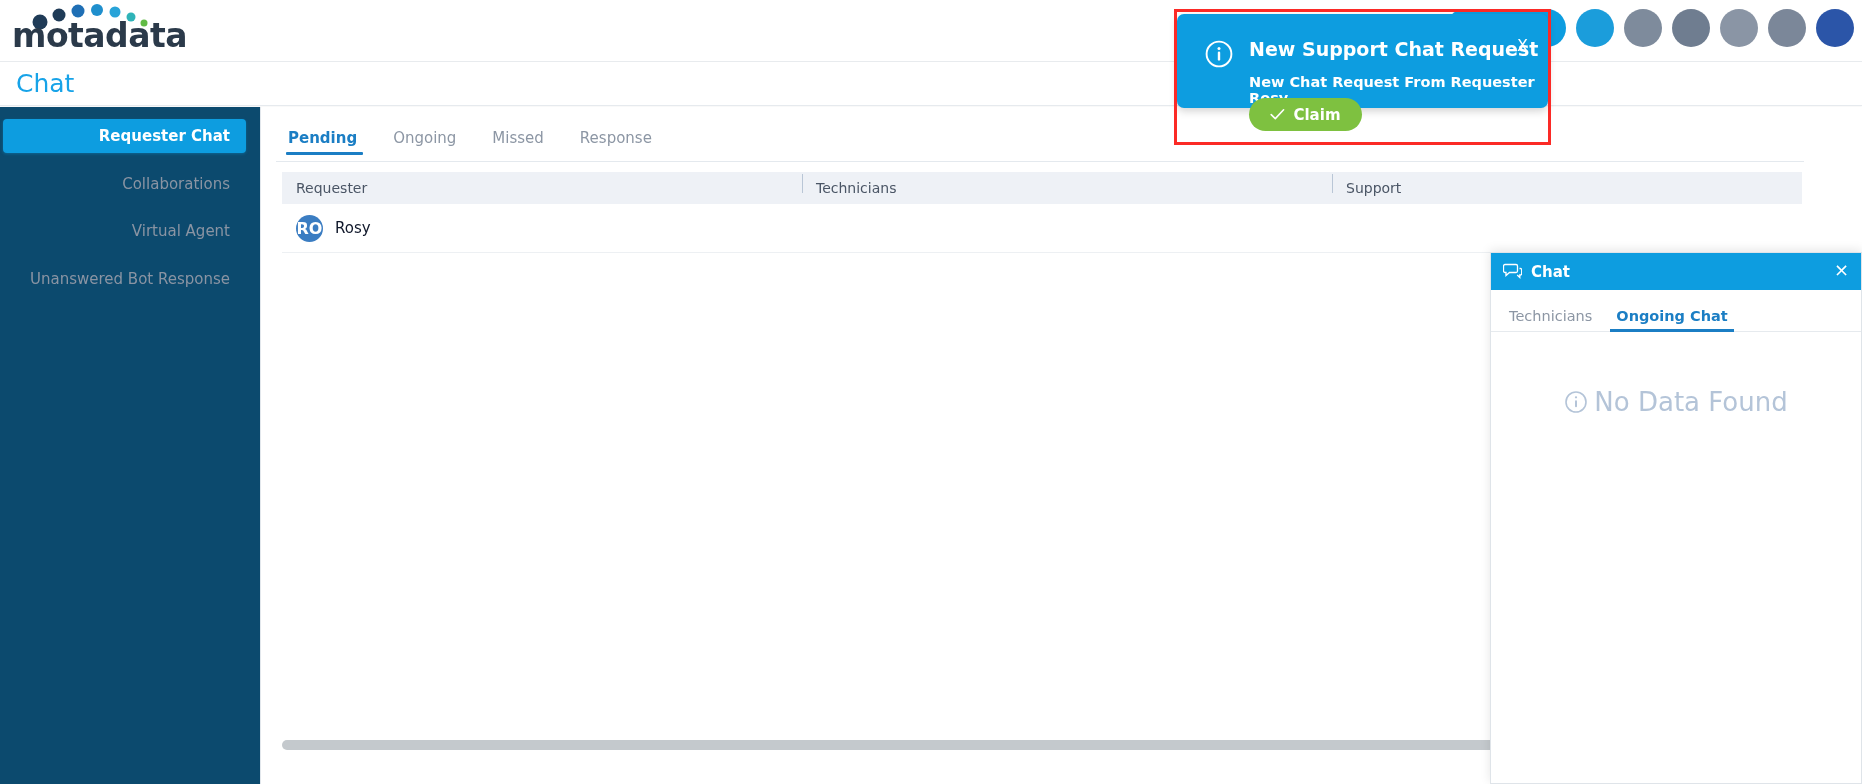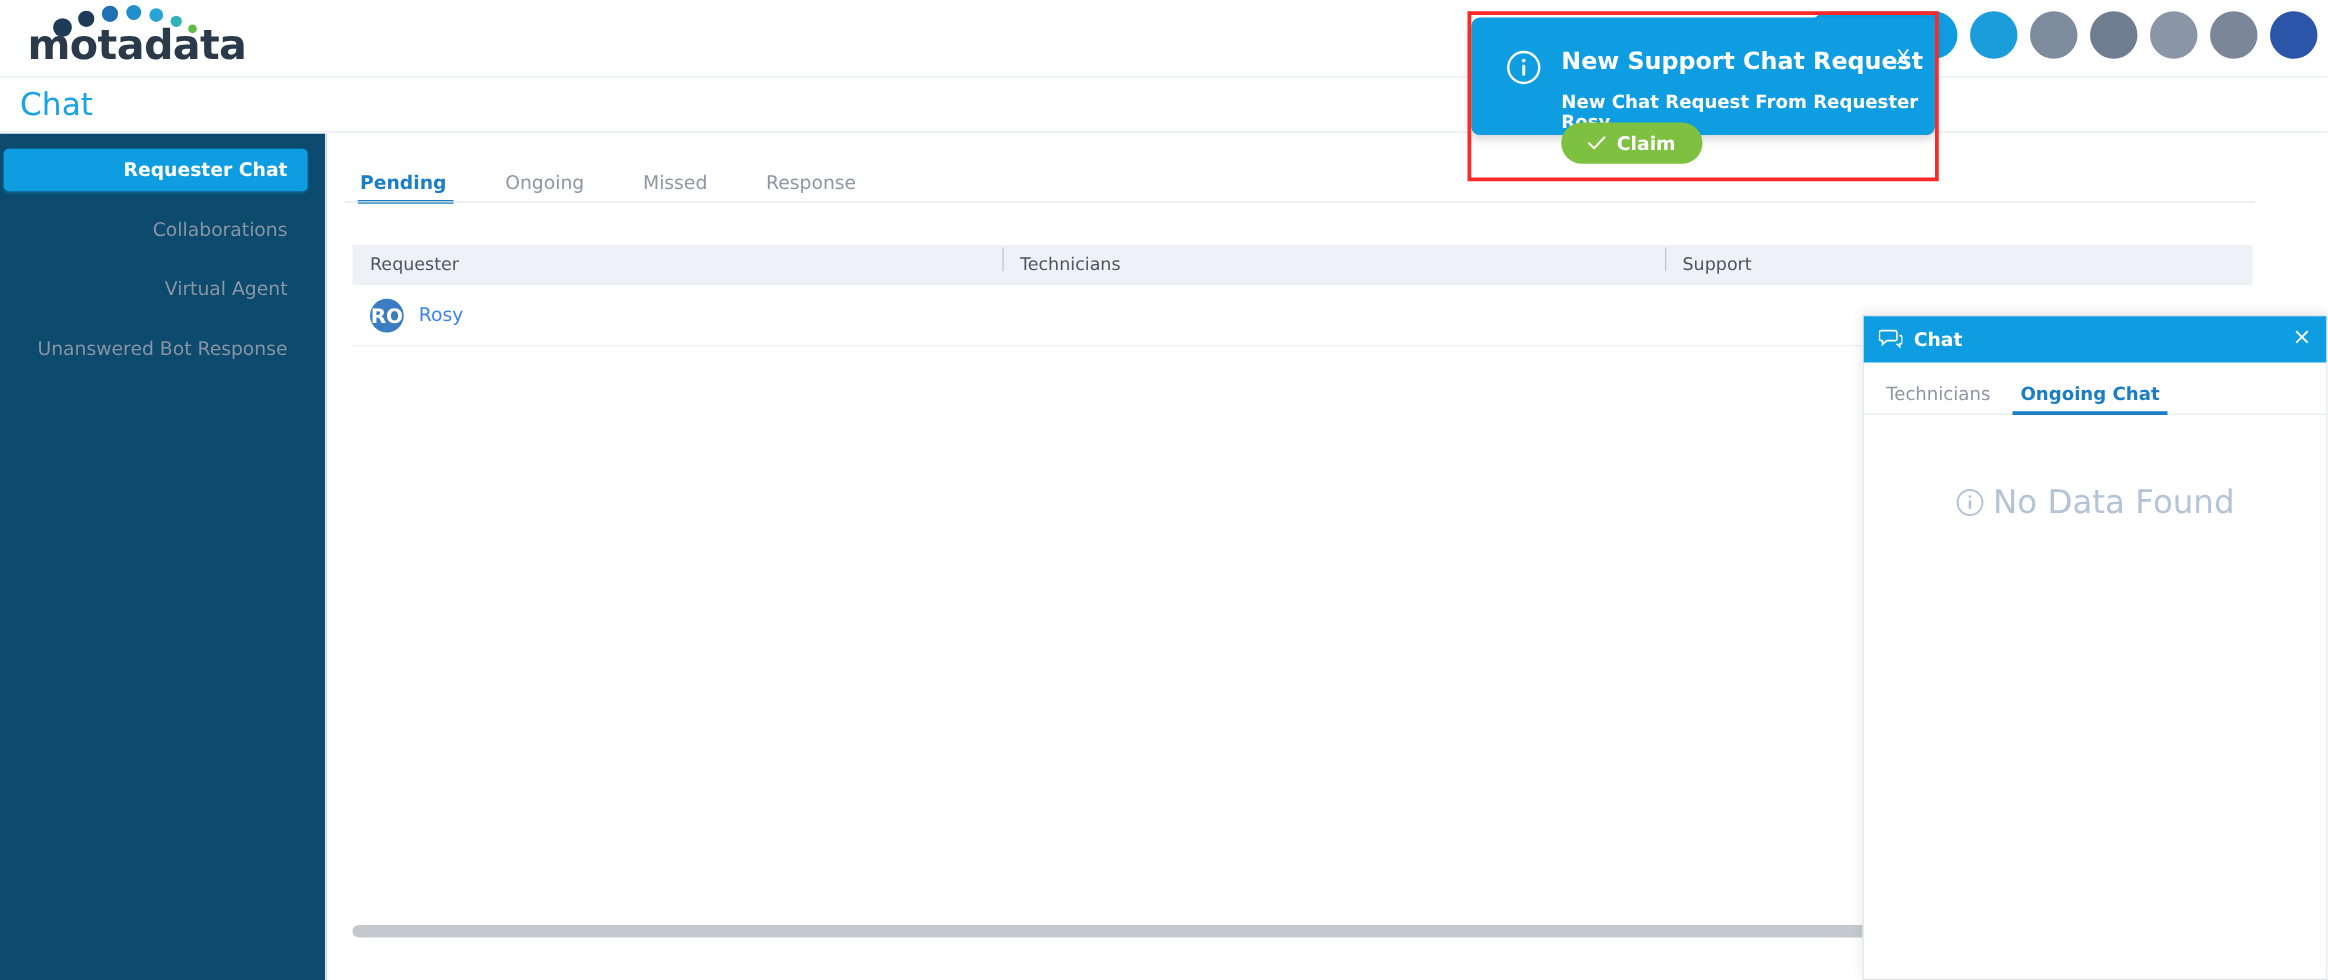--- a/index.html
+++ b/index.html
@@ -15,21 +15,21 @@
   #app { position: relative; width: 1862px; height: 784px; background: #fff; }
 
   
   .topbar {
     position: absolute; left: 0; top: 0; width: 1862px; height: 62px;
     background: #ffffff;
     border-bottom: 1px solid #e8ebee;
     z-index: 5;
   }
   .logo-wrap {
-    position: absolute; left: 14px; top: 4px;
+    position: absolute; left: 4px; top: 4px;
     width: 180px; height: 50px;
   }
   .logo-dots { position: absolute; left: 0; top: 0; width: 180px; height: 26px; }
   .logo-word {
     position: absolute; left: 8px; top: 12px;
     font-size: 33px; font-weight: 700; letter-spacing: -0.5px;
     color: #2b3a4a;
     font-family: "DejaVu Sans", sans-serif;
   }
 
@@ -87,43 +87,43 @@
     background: #0d9de0; color: #ffffff; font-weight: 600;
     box-shadow: 0 1px 3px rgba(13,157,224,0.35);
   }
 
   
   .content {
     position: absolute; left: 262px; top: 107px;
     width: 1600px; height: 677px; background: #fff;
   }
   .tabs {
-    position: absolute; left: 14px; top: 32px;
-    display: flex; align-items: flex-start; gap: 15px;
+    position: absolute; left: 14px; top: 18px;
+    display: flex; align-items: center; gap: 4px;
     height: 36px;
   }
   .tab {
     font-size: 15px; color: #8c96a4; padding: 0 16px 9px 16px;
     cursor: pointer; position: relative; line-height: 1;
     font-family: "DejaVu Sans", sans-serif;
   }
   .tab:first-child { padding-left: 12px; }
   .tab.active { color: #1b7ec4; font-weight: 600; }
   .tab.active::after {
     content: ""; position: absolute; left: 10px; right: 10px; bottom: 0;
     height: 3px; background: #1b7ec4; border-radius: 1px;
   }
   .tabs-underline {
     position: absolute; left: 14px; top: 54px; width: 1528px; height: 1px;
     background: #e4e9ee;
   }
 
   
   .table-wrap {
-    position: absolute; left: 20px; top: 65px; width: 1520px; margin-top: 24px;
+    position: absolute; left: 20px; top: 65px; width: 1520px;
   }
   .thead {
     display: flex; height: 32px; background: #eef1f6;
     align-items: center;
   }
   .th {
     font-size: 14px; color: #4a5565; padding-left: 14px; position: relative;
     font-family: "DejaVu Sans", sans-serif;
   }
   .th + .th::before {
@@ -138,21 +138,21 @@
     display: flex; align-items: center; height: 49px;
     border-bottom: 1px solid #edf0f3; background: #fff;
   }
   .cell { padding-left: 14px; display: flex; align-items: center; gap: 12px; }
   .avatar {
     width: 27px; height: 27px; border-radius: 50%;
     background: #3b7dc2; color: #fff; font-size: 16px; font-weight: 600;
     display: flex; align-items: center; justify-content: center;
     font-family: "DejaVu Sans", sans-serif;
   }
-  .req-name { font-size: 15px; color: #3b82f6; font-family: "DejaVu Sans", sans-serif; }
+  .req-name { font-size: 15px; color: #0f172a; font-family: "DejaVu Sans", sans-serif; }
 
   
   .hscroll-track {
     position: absolute; left: 20px; bottom: 34px; width: 1520px; height: 10px;
     background: transparent;
   }
   .hscroll-thumb {
     position: absolute; left: 20px; bottom: 34px; width: 1265px; height: 10px;
     background: #c4c9cd; border-radius: 5px; cursor: pointer;
   }

